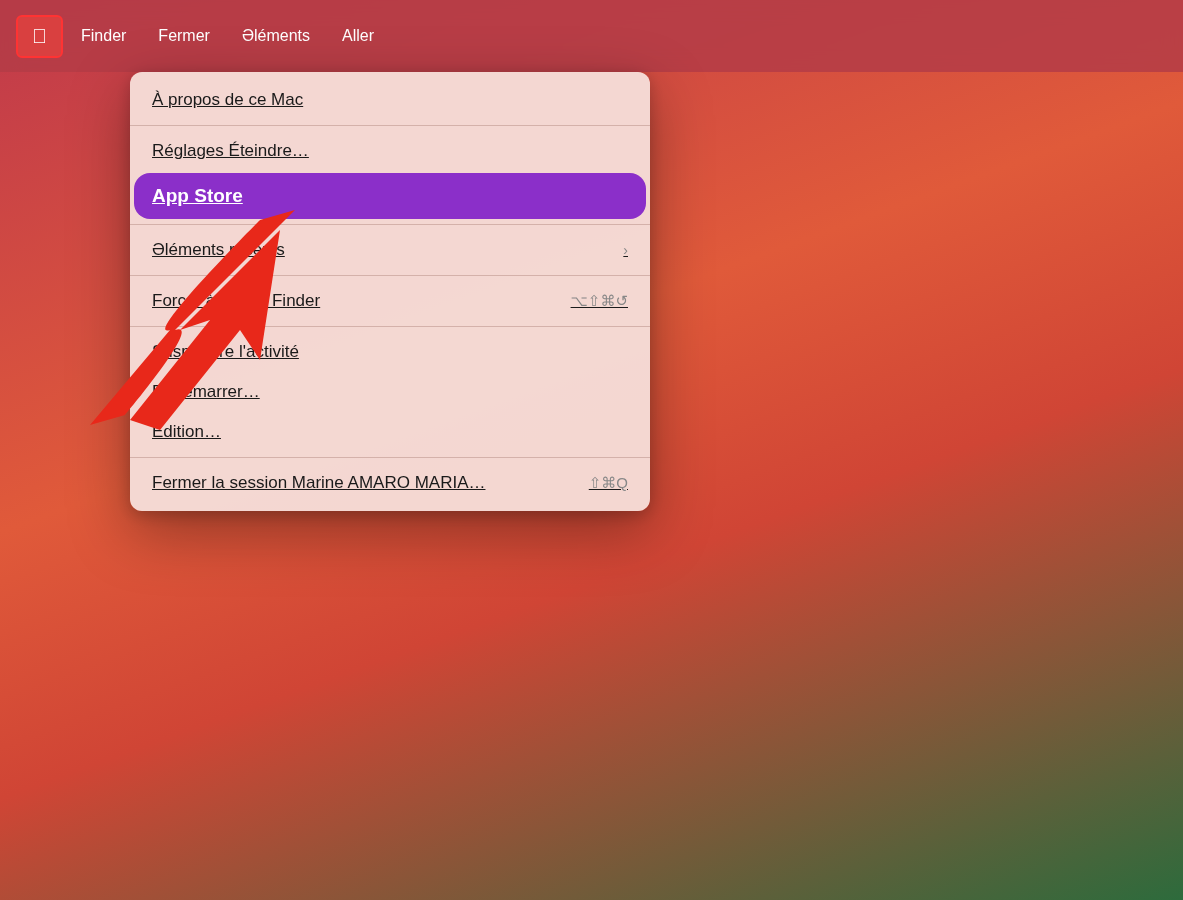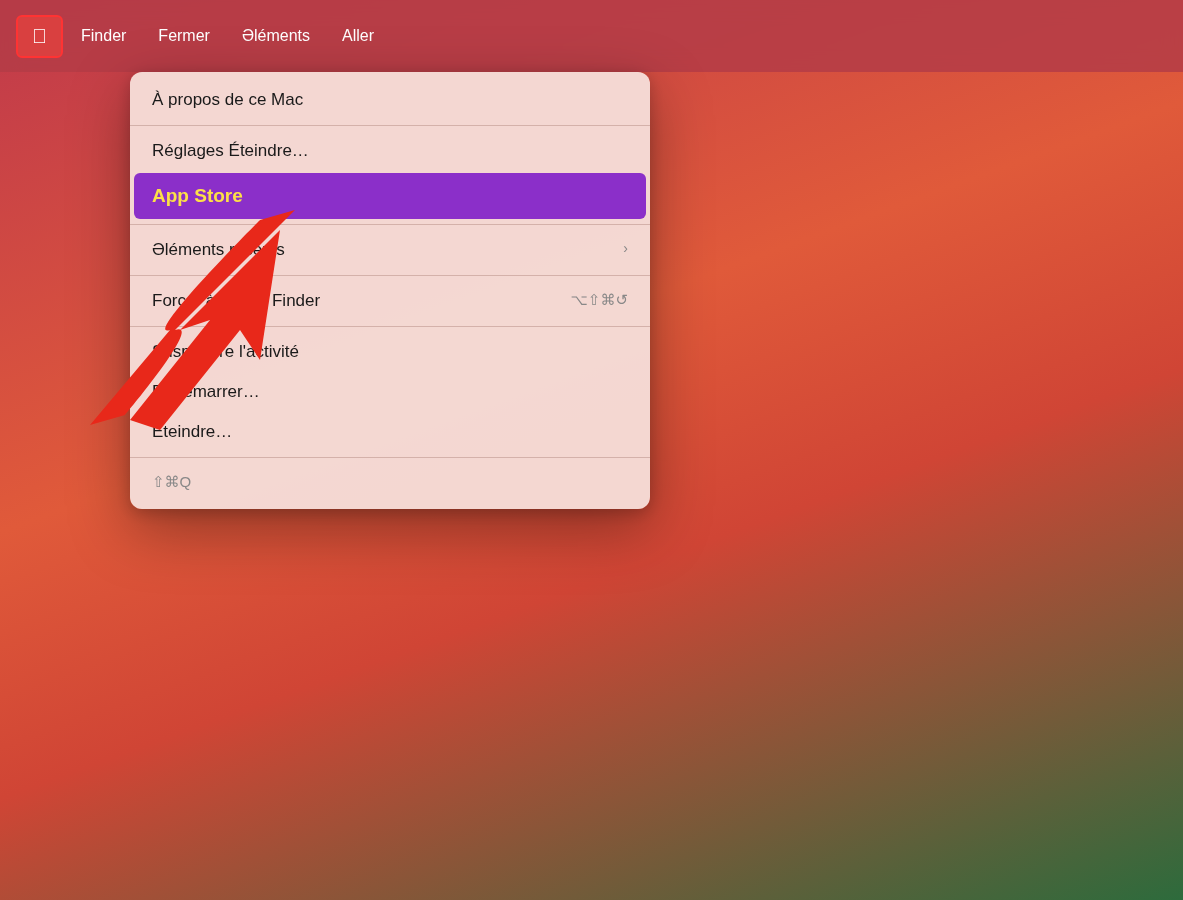--- a/index.html
+++ b/index.html
@@ -54,33 +54,35 @@
       background: rgba(245, 220, 215, 0.97);
       border-radius: 12px;
       min-width: 520px;
       padding: 8px 0;
       box-shadow: 0 20px 60px rgba(0,0,0,0.35), 0 4px 16px rgba(0,0,0,0.2);
       z-index: 100;
     }
 
     .menu-item {
       display: flex;
+      align-items: center;
       justify-content: space-between;
       padding: 10px 22px;
       font-size: 17px;
       color: #1a1a1a;
       cursor: pointer;
       min-height: 38px;
+      text-decoration: underline;
     }
 
     .menu-item.highlighted {
       background: #8b2fc9;
-      color: #fde047;
+      color: #ffffff;
       font-weight: 600;
-      border-radius: 6px;
+      border-radius: 16px;
       margin: 2px 4px;
       padding: 12px 18px;
       font-size: 19px;
     }
 
     .menu-separator {
       height: 1px;
       background: rgba(180, 140, 130, 0.5);
       margin: 5px 0;
     }
@@ -154,27 +156,28 @@
 
   <div class="menu-item">
     <span>Suspendre l'activité</span>
   </div>
 
   <div class="menu-item">
     <span>Redémarrer…</span>
   </div>
 
   <div class="menu-item">
-    <span>Éteindre…</span>
-  </div>
-
-  <div class="menu-separator"></div>
-
-
-  <div class="menu-item">
+    <span>Édition…</span>
+  </div>
+
+  <div class="menu-separator"></div>
+
+
+  <div class="menu-item">
+    <span>Fermer la session Marine AMARO MARIA…</span>
     <span class="menu-shortcut">⇧⌘Q</span>
   </div>
 
 </div>
 
 <svg class="annotation-arrow" viewBox="0 0 300 230" xmlns="http://www.w3.org/2000/svg">
 
   <g fill="#e8281a" stroke="none">
 
     <polygon points="

